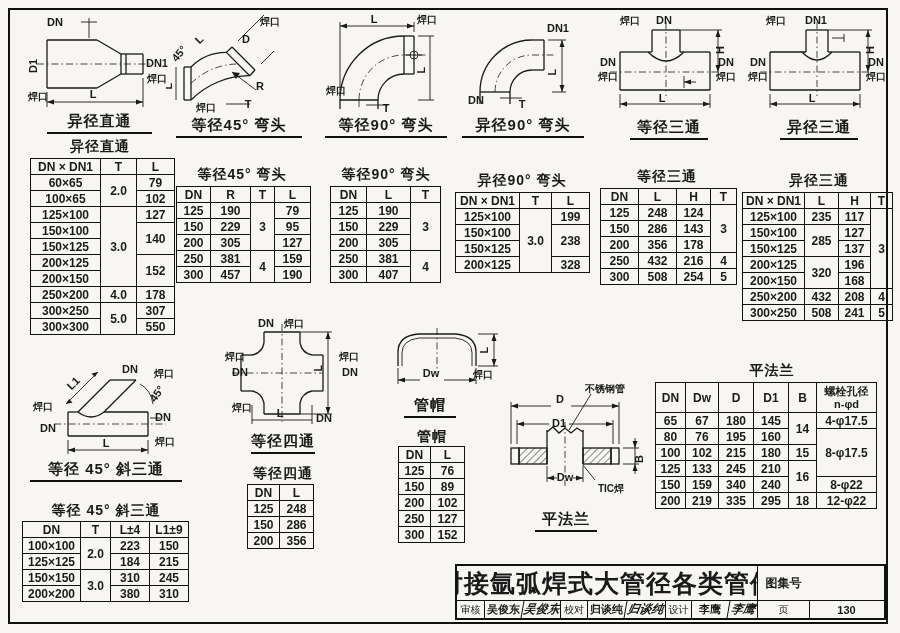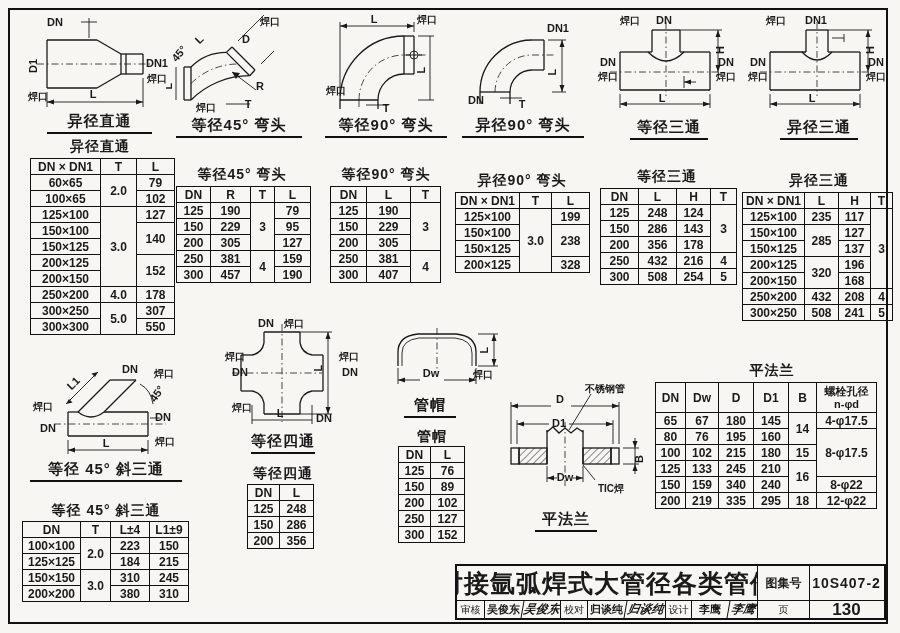--- a/index.html
+++ b/index.html
@@ -816,29 +816,28 @@
           <td>18</td>
           <td>12-φ22</td>
         </tr>
     </tbody>
   </table>
 
   <div class="abs tblock">
     <div class="trow1">
       <div class="tc tb-title">对接氩弧焊式大管径各类管件</div>
       <div class="tc tb-atlas-label">图集号</div>
-      <div class="tc tb-atlas-no">10S407-2</div>
     </div>
     <div class="trow2">
       <div class="tc cr" style="width:27px">审核</div>
       <div class="tc cn" style="width:38px">吴俊东</div>
       <div class="tc cs" style="width:38px">吴俊东</div>
       <div class="tc cr" style="width:27px">校对</div>
       <div class="tc cn" style="width:38px">归谈纯</div>
       <div class="tc cs" style="width:40px">归谈纯</div>
       <div class="tc cr" style="width:26px">设计</div>
       <div class="tc cn" style="width:37px">李鹰</div>
       <div class="tc cs" style="width:29px">李鹰</div>
       <div class="tc cr" style="width:52px">页</div>
-      <div class="tc cn" style="width:74px;font-size:17px">130</div>
+      <div class="tc cn" style="width:74px;font-size:11px">130</div>
     </div>
   </div>
 </div>
 
 </body></html>

